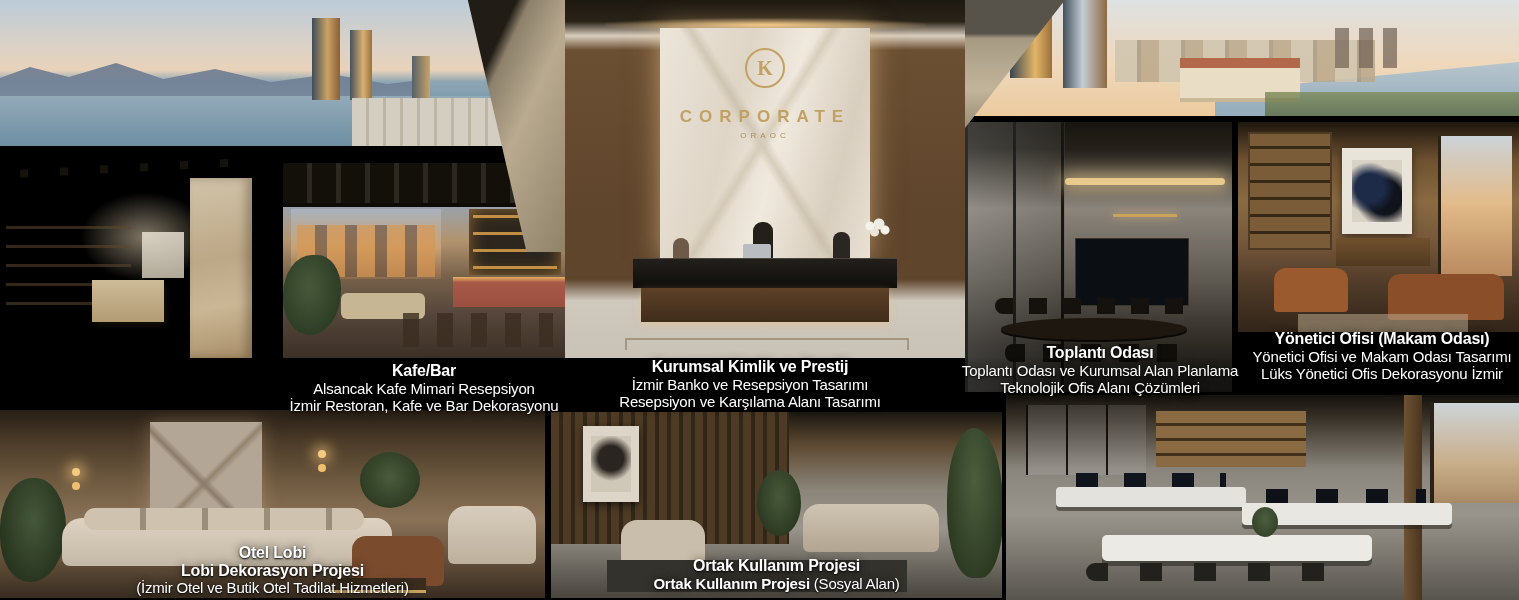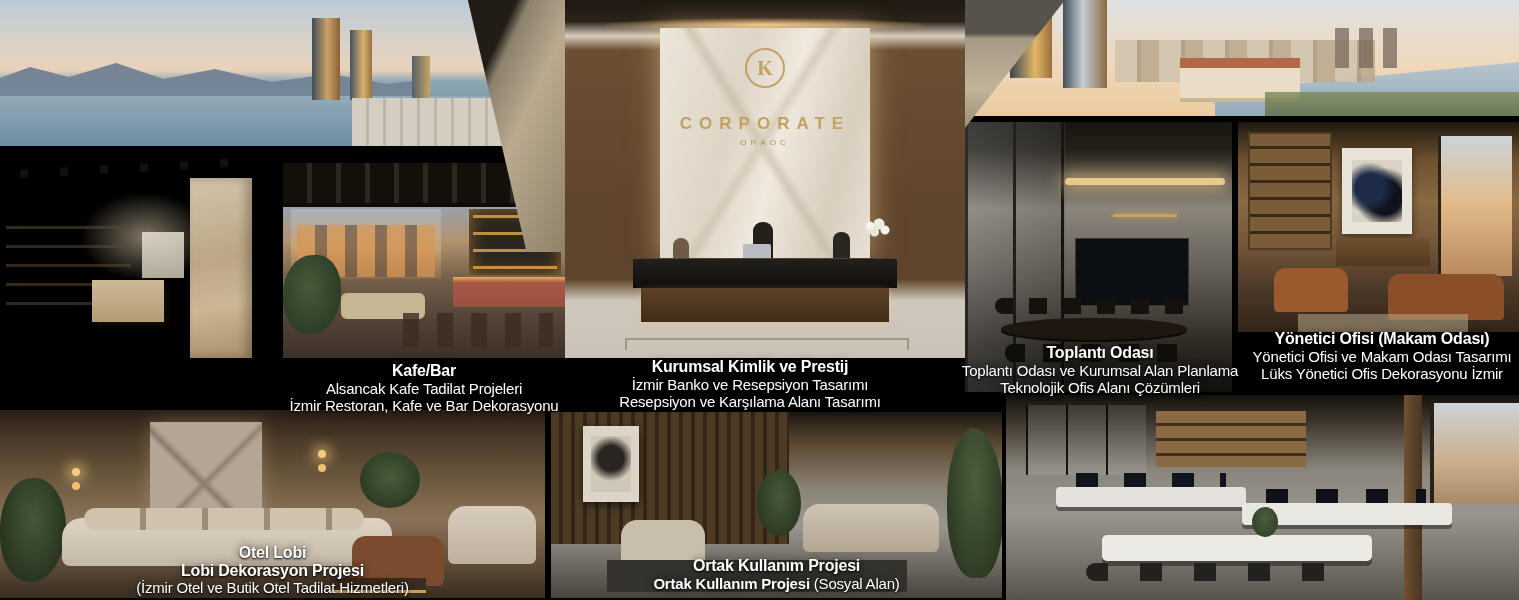--- a/index.html
+++ b/index.html
@@ -11,21 +11,21 @@
            letter-spacing:-0.2px;z-index:30;
            text-shadow:0 1px 2px rgba(0,0,0,.95),0 0 8px rgba(0,0,0,.7);}
   .caption .t{font-weight:bold;font-size:16px;}
   .caption .b{font-weight:bold;}
   .flare{position:absolute;z-index:6;}
   
   .logo-wrap{position:absolute;left:0;right:0;top:48px;text-align:center;z-index:4;}
   .mono{display:inline-flex;align-items:center;justify-content:center;width:36px;height:36px;
         border:2px solid #c2a264;border-radius:50%;color:#c2a264;font-size:20px;font-weight:bold;
         font-family:"Liberation Serif",serif;}
-  .logo-name{margin-top:26px;color:#c2a264;font-size:17px;font-weight:bold;letter-spacing:7px;}
+  .logo-name{margin-top:19px;color:#c2a264;font-size:17px;font-weight:bold;letter-spacing:7px;}
   .logo-sub{margin-top:4px;color:#a8905e;font-size:8px;letter-spacing:4px;}
 </style>
 </head>
 <body>
 
 <div id="stage">
 
   <div class="tile" style="left:0;top:0;width:558px;height:146px;
               background:linear-gradient(180deg,#bccbd8 0%,#dcd2c6 32%,#e9d2ba 48%,#8ea6b4 56%,#7294a8 75%,#5f8399 100%);">
     <div class="d" style="left:0;top:48px;width:430px;height:50px;
@@ -203,21 +203,21 @@
     <div class="d" style="left:260px;top:94px;width:160px;height:14px;
                 background:repeating-linear-gradient(90deg,#0e1218 0 22px,transparent 22px 50px);"></div>
     <div class="d" style="left:80px;top:168px;width:260px;height:18px;
                 background:repeating-linear-gradient(90deg,#23211d 0 22px,transparent 22px 54px);border-radius:9px;"></div>
     <div class="d" style="left:246px;top:112px;width:26px;height:30px;background:radial-gradient(ellipse at 50% 40%,#4c5e3e,#2c3a22);border-radius:50%;"></div>
   </div>
 
 
   <div class="caption" style="left:278px;top:362px;width:292px;">
     <div class="t">Kafe/Bar</div>
-    <div>Alsancak Kafe Tadilat Projeleri</div>
+    <div>Alsancak Kafe Mimari Resepsiyon</div>
     <div>İzmir Restoran, Kafe ve Bar Dekorasyonu</div>
   </div>
 
   <div class="caption" style="left:555px;top:358px;width:390px;">
     <div class="t">Kurumsal Kimlik ve Prestij</div>
     <div>İzmir Banko ve Resepsiyon Tasarımı</div>
     <div>Resepsiyon ve Karşılama Alanı Tasarımı</div>
   </div>
 
   <div class="caption" style="left:1245px;top:330px;width:274px;">

